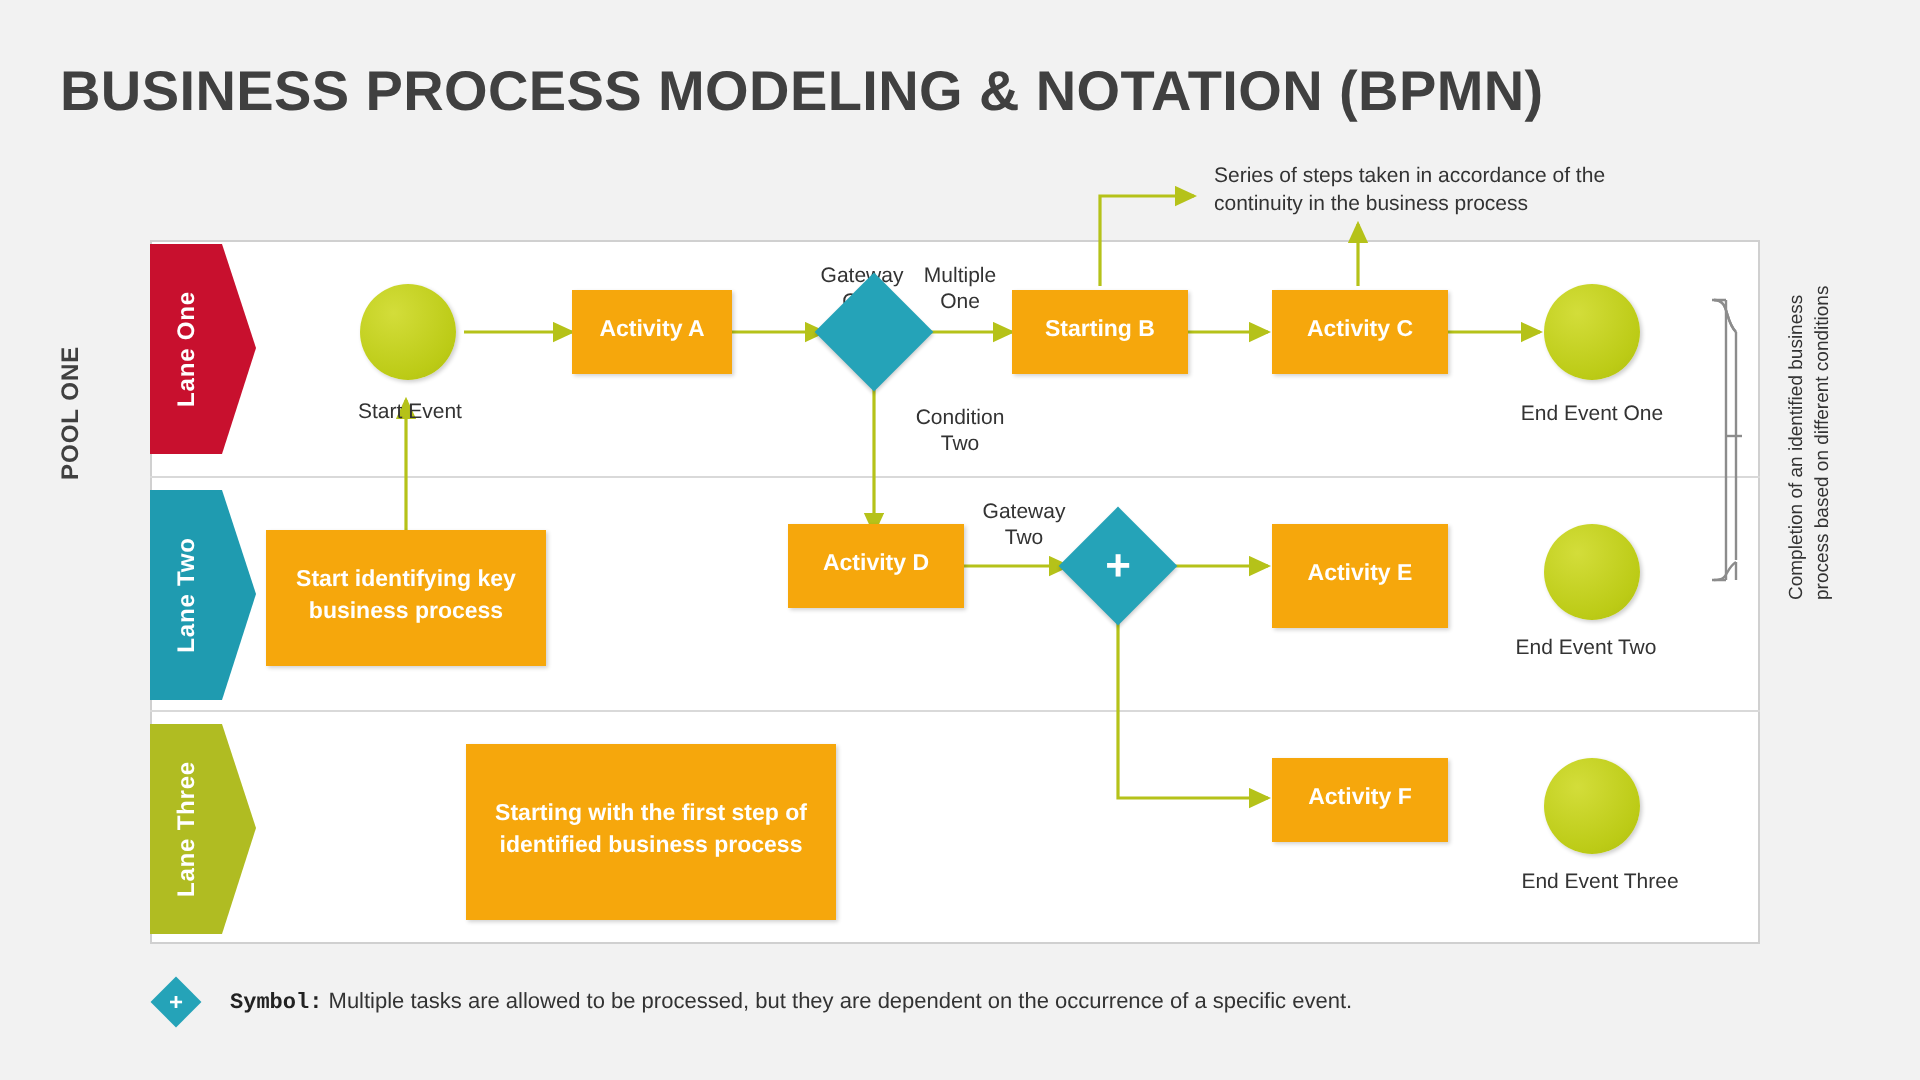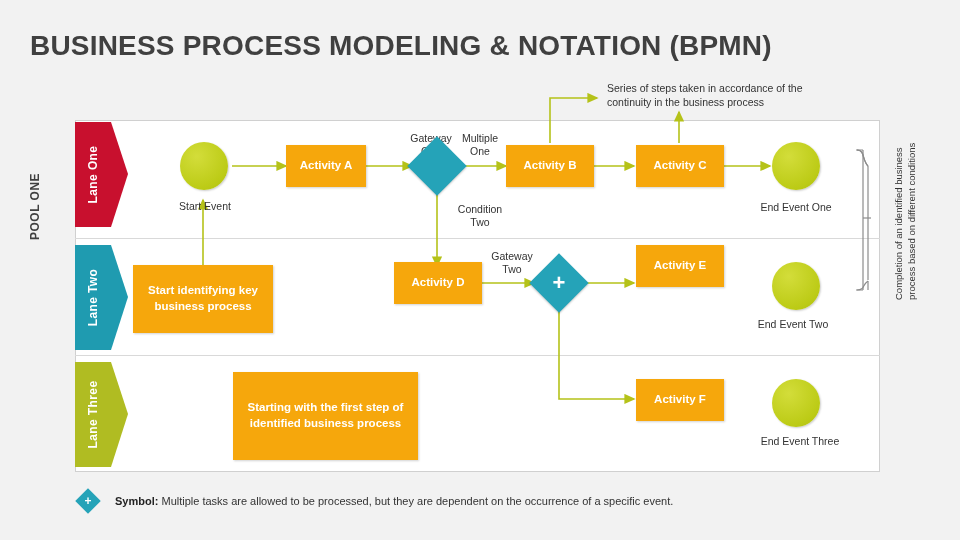--- a/index.html
+++ b/index.html
@@ -89,21 +89,21 @@
   }
   .legend-gw{
     position:relative;width:18px;height:18px;background:#25a3b8;
     transform:rotate(45deg);margin-left:4px;flex:0 0 auto;
   }
   .legend-gw .plus{
     position:absolute;left:0;top:0;width:18px;height:18px;transform:rotate(-45deg);
     display:flex;align-items:center;justify-content:center;color:#fff;font-size:12px;font-weight:bold;
   }
   .legend-txt{margin-left:18px;font-size:11px;color:#333;}
-  .legend-txt b{color:#222;}
+  .legend-txt b{color:#222;font-family:Liberation Mono, monospace;}
   svg.arrows{position:absolute;left:0;top:0;width:960px;height:540px;pointer-events:none;}
 </style>
 </head>
 <body>
 
 <div class="title">BUSINESS PROCESS MODELING &amp; NOTATION (BPMN)</div>
 
 <div class="pool"></div>
 <div class="pool-label">POOL ONE</div>
 
@@ -172,38 +172,38 @@
 <div class="lbl" style="left:150px;top:200px;width:110px;">Start Event</div>
 
 <div class="task" style="left:286px;top:145px;width:80px;height:42px;">Activity A</div>
 
 <div class="lbl" style="left:370px;top:132px;width:56px;margin-left:33px;">Gateway One</div>
 <div class="gw" style="left:416px;top:145px;"></div>
 
 <div class="lbl" style="left:452px;top:132px;width:56px;">Multiple One</div>
 <div class="lbl" style="left:452px;top:203px;width:56px;">Condition Two</div>
 
-<div class="task" style="left:506px;top:145px;width:88px;height:42px;">Activity B</div>
+<div class="task" style="left:506px;top:145px;width:88px;height:42px;">Starting B</div>
 <div class="task" style="left:636px;top:145px;width:88px;height:42px;">Activity C</div>
 
 <div class="event" style="left:772px;top:142px;width:48px;height:48px;"></div>
 <div class="lbl" style="left:741px;top:201px;width:110px;">End Event One</div>
 
 <div class="note" style="left:607px;top:81px;width:230px;">Series of steps taken in accordance of the continuity in the business process</div>
 
 <div class="task" style="left:133px;top:265px;width:140px;height:68px;padding:4px 10px;">Start identifying key business process</div>
 
 <div class="task" style="left:394px;top:262px;width:88px;height:42px;">Activity D</div>
 
 <div class="lbl" style="left:484px;top:250px;width:56px;">Gateway Two</div>
 <div class="gw" style="left:538px;top:262px;">
   <div class="plus">+</div>
 </div>
 
-<div class="task" style="left:636px;top:245px;width:88px;height:42px;">Activity E</div>
+<div class="task" style="left:636px;top:262px;width:88px;height:52px;">Activity E</div>
 
 <div class="event" style="left:772px;top:262px;width:48px;height:48px;"></div>
 <div class="lbl" style="left:738px;top:318px;width:110px;">End Event Two</div>
 
 <div class="task" style="left:233px;top:372px;width:185px;height:88px;padding:4px 14px;">Starting with the first step of identified business process</div>
 
 <div class="task" style="left:636px;top:379px;width:88px;height:42px;">Activity F</div>
 
 <div class="event" style="left:772px;top:379px;width:48px;height:48px;"></div>
 <div class="lbl" style="left:741px;top:435px;width:118px;">End Event Three</div>

